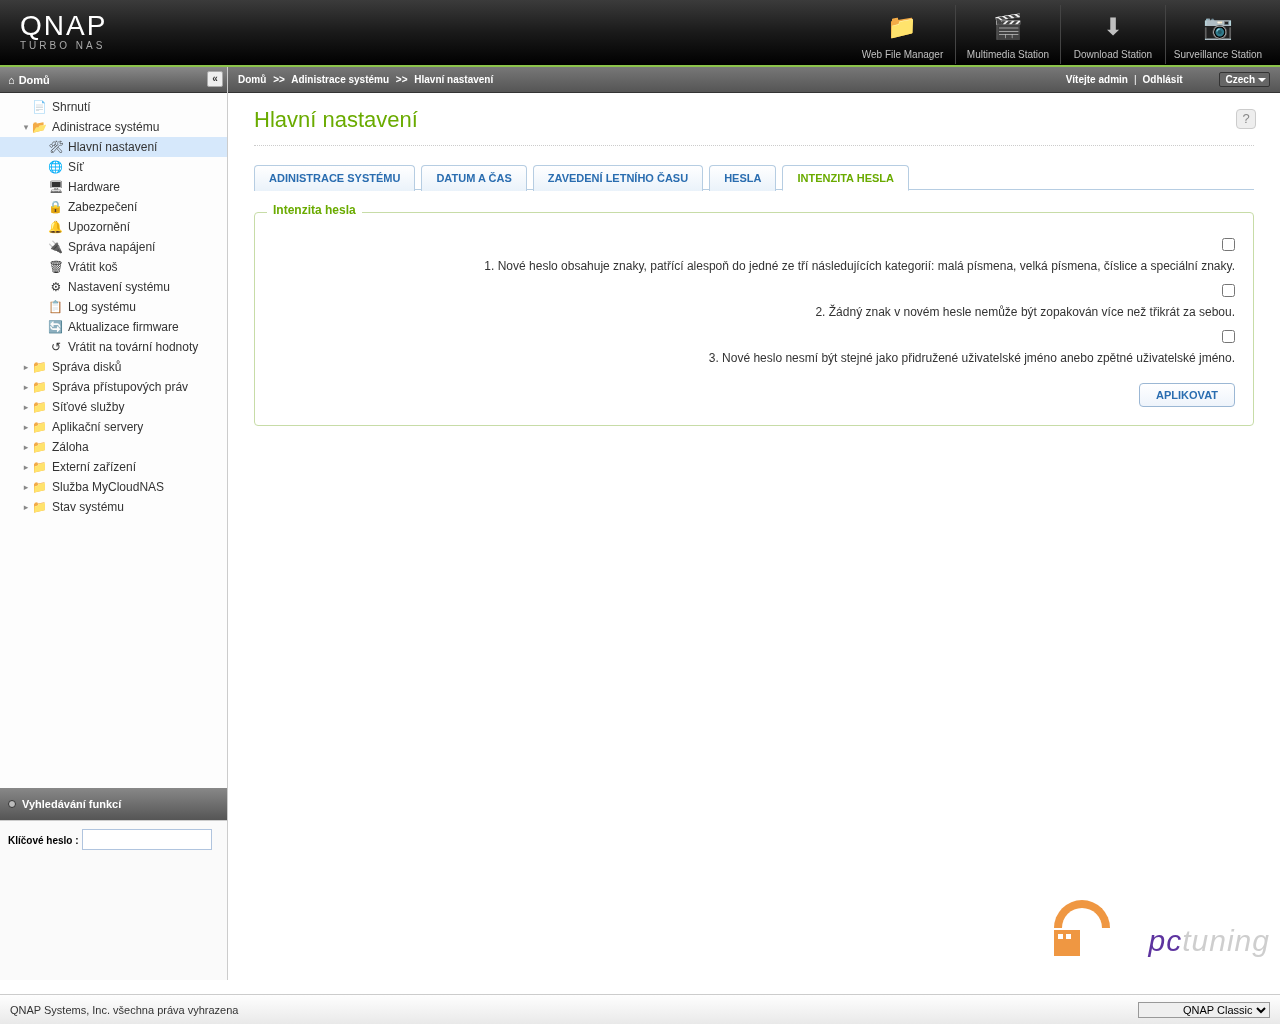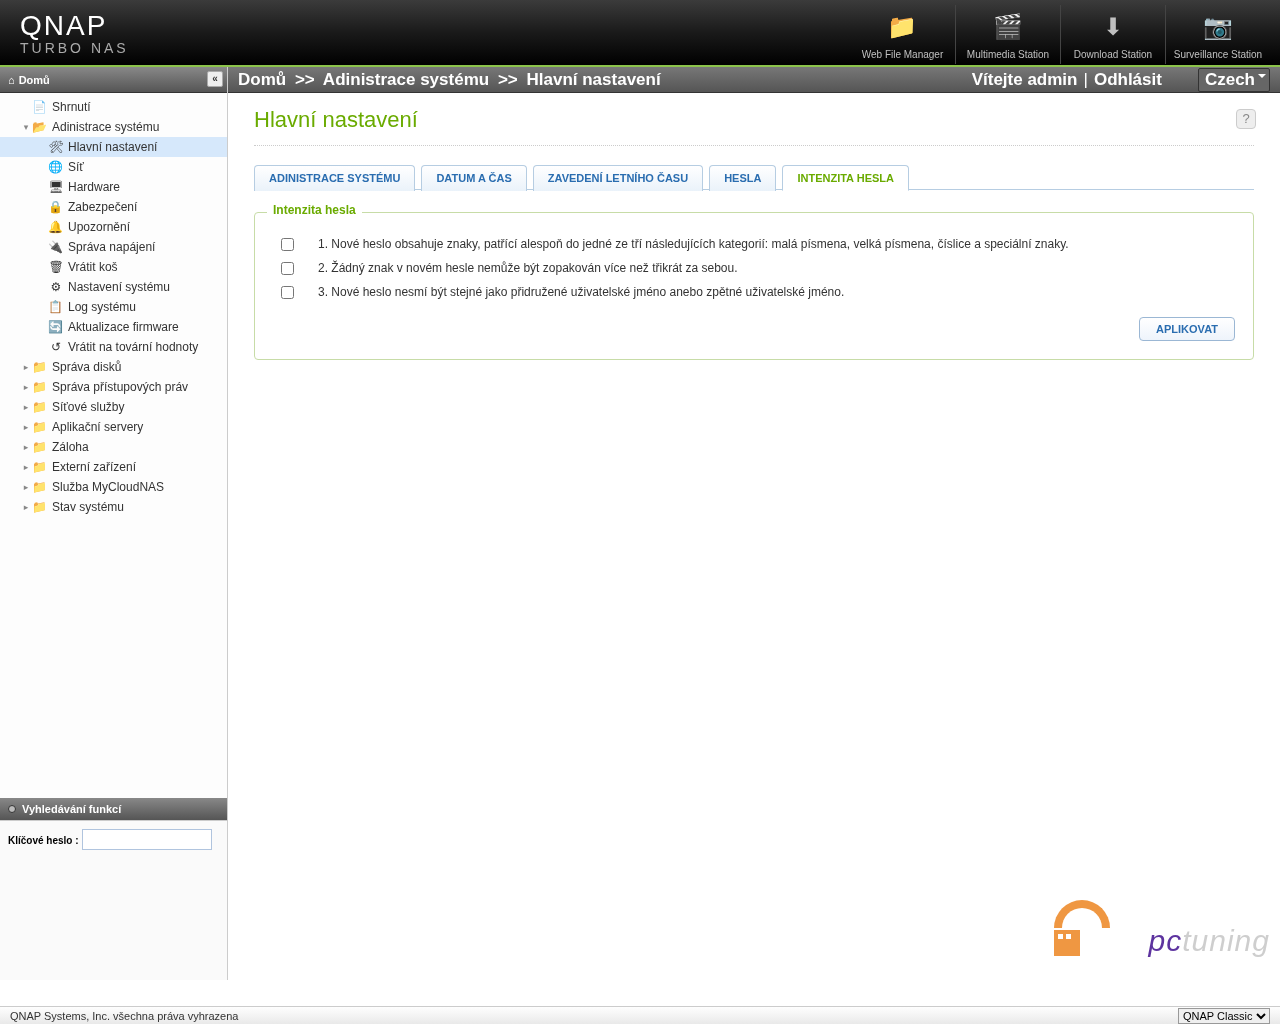--- a/index.html
+++ b/index.html
@@ -2,21 +2,21 @@
 <html><head>
 <meta charset="utf-8">
 <style>
 * { margin: 0; padding: 0; box-sizing: border-box; }
 body { font-family: Arial, sans-serif; font-size: 12px; width: 1280px; height: 1024px; overflow: hidden; background: #fff; }
 
 
 .header { height: 67px; background: linear-gradient(to bottom, #3b3b3b 0%, #1a1a1a 50%, #000 100%); position: relative; border-bottom: 2px solid #8bc34a; }
 .logo { position: absolute; left: 20px; top: 10px; color: #fff; }
 .logo-text { font-size: 28px; font-weight: normal; letter-spacing: 2px; font-family: Arial Black, sans-serif; }
-.logo-sub { font-size: 14px; letter-spacing: 3px; color: #aaa; margin-top: -2px; }
+.logo-sub { font-size: 10px; letter-spacing: 3px; color: #aaa; margin-top: -2px; }
 .header-apps { position: absolute; right: 10px; top: 5px; display: flex; gap: 0; }
 .header-app { width: 105px; text-align: center; color: #c0c0c0; font-size: 10px; cursor: pointer; border-left: 1px solid #444; padding: 4px 0; }
 .header-app:first-child { border-left: none; }
 .header-app-icon { width: 36px; height: 36px; margin: 0 auto 4px; display: flex; align-items: center; justify-content: center; font-size: 24px; }
 .crumb-right { display: flex; align-items: center; gap: 6px; font-weight: bold; }
 .crumb-right .sep { font-weight: normal; }
 .lang-drop { border: 1px solid #333; padding: 1px 14px 1px 6px; border-radius: 2px; background: #666; margin-left: 30px; position: relative; }
 .lang-drop:after { content: ""; position: absolute; right: 3px; top: 5px; border: 4px solid transparent; border-top-color: #fff; }
 
 
@@ -30,53 +30,53 @@
 .tree-item { display: flex; align-items: center; height: 20px; padding: 0 4px 0 8px; cursor: pointer; color: #333; white-space: nowrap; }
 .tree-item.selected { background: #d6e8fb; }
 .tree-toggle { width: 12px; text-align: center; color: #888; font-size: 9px; }
 .tree-icon { width: 16px; height: 16px; margin-right: 4px; display: inline-flex; align-items: center; justify-content: center; font-size: 12px; }
 .folder-icon { color: #e6b84c; }
 .folder-open-icon { color: #e6b84c; }
 .depth-1 { padding-left: 20px; }
 .depth-2 { padding-left: 36px; }
 
 
-.search-panel-title { height: 22px; background: linear-gradient(to bottom, #888, #555); color: #fff; font-weight: bold; display: flex; align-items: center; padding: 0 8px; font-size: 11px; }
+.search-panel-title { height: 32px; background: linear-gradient(to bottom, #888, #555); color: #fff; font-weight: bold; display: flex; align-items: center; padding: 0 8px; font-size: 11px; }
 .search-panel-title .dot { width: 8px; height: 8px; background: #bbb; border-radius: 50%; margin-right: 6px; border:1px solid #333;}
 .search-body { padding: 8px; background: #fafafa; height: 160px; border-top: 1px solid #ccc;}
 .search-body label { font-size: 10px; font-weight: bold; }
 .search-body input { border: 1px solid #b0c4de; padding: 2px 4px; width: 130px; background: #fff; }
 
 
 .main { flex: 1; background: #fff; position: relative; overflow: hidden; }
-.main-crumb { height: 26px; background: linear-gradient(to bottom, #777 0%, #555 100%); color: #fff; display: flex; align-items: center; padding: 12px 10px; font-size: 17px; font-weight: bold; border-bottom: 1px solid #333;}
+.main-crumb { height: 26px; background: linear-gradient(to bottom, #777 0%, #555 100%); color: #fff; display: flex; align-items: center; padding: 12px 10px; font-size: 10px; font-weight: bold; border-bottom: 1px solid #333;}
 .main-crumb .spacer { flex: 1; }
 .main-inner { padding: 14px 26px; }
 .page-title { color: #6aab00; font-size: 22px; font-weight: normal; margin-bottom: 12px; }
 .dotted-sep { border-bottom: 1px dotted #ccc; margin-bottom: 18px; }
 .help-icon { position: absolute; right: 24px; top: 42px; width: 20px; height: 20px; background: #eee; border: 1px solid #ccc; border-radius: 4px; text-align: center; line-height: 18px; color: #888; cursor: pointer; font-size: 13px;}
 
 
 .tabs { display: flex; gap: 6px; margin-bottom: 0; }
 .tab { border: 1px solid #b6cde2; border-bottom: none; border-radius: 4px 4px 0 0; padding: 6px 14px; font-size: 11px; font-weight: bold; color: #2a6db0; background: linear-gradient(to bottom, #fff, #eaf2fa); cursor: pointer; position: relative; top: 1px;}
 .tab.active { color: #6aab00; background: #fff; border-color: #b6cde2; z-index: 2; border-bottom: 1px solid #fff;}
 .tab-underline { border-top: 1px solid #b6cde2; margin-top: -1px; }
 
 
 .fs { border: 1px solid #c7dca7; border-radius: 4px; margin-top: 22px; padding: 18px 18px 18px 18px; position: relative; background: #fff; }
 .fs-legend { position: absolute; top: -10px; left: 12px; background: #fff; padding: 0 6px; color: #6aab00; font-weight: bold; font-size: 12px; }
-.fs .row { display: flex; align-items: flex-end; gap: 24px; margin: 6px 0 10px 8px; font-size: 12px; color: #333;}
+.fs .row { display: flex; align-items: flex-end; gap: 8px; margin: 6px 0 10px 8px; font-size: 12px; color: #333; flex-direction: column;}
 .fs .row input[type=checkbox] { margin-top: 1px; }
 .apply-row { text-align: right; margin-top: 18px; }
 .btn { border: 1px solid #9bb7d4; border-radius: 4px; background: linear-gradient(to bottom,#fff,#eef4fb); color: #2a6db0; font-weight: bold; padding: 5px 16px; cursor: pointer; font-size: 11px;}
 
 
-.footer { position: absolute; left: 0; right: 0; bottom: 0; height: 18px; background: linear-gradient(to bottom,#fefefe,#e9e9e9); border-top: 1px solid #ccc; display: flex; align-items: center; padding: 0 10px; font-size: 11px; color: #333;}
+.footer { position: absolute; left: 0; right: 0; bottom: 0; height: 30px; background: linear-gradient(to bottom,#fefefe,#e9e9e9); border-top: 1px solid #ccc; display: flex; align-items: center; padding: 0 10px; font-size: 11px; color: #333;}
 .footer .spacer { flex: 1; }
-.footer select { font-size: 11px; border: 1px solid #999; }
+.footer select { font-size: 11px; border: 1px solid #999; padding-left: 40px; }
 
 
 .watermark { position: absolute; right: 10px; bottom: 22px; opacity: 0.9; pointer-events: none; font-family: Arial; }
 .wm-arc { width: 56px; height: 28px; border: 8px solid #ee8c2e; border-bottom: none; border-top-left-radius: 60px; border-top-right-radius: 60px; position: absolute; right: 160px; bottom: 30px;}
 .wm-sq { width: 26px; height: 26px; background: #ee8c2e; position: absolute; right: 190px; bottom: 2px;}
 .wm-sq:before, .wm-sq:after { content:""; position:absolute; background:#fff; width:5px; height:5px;}
 .wm-sq:before { left:4px; top:4px;} .wm-sq:after { left:12px; top:4px; }
 .wm-text { position: absolute; right: 0; bottom: 0; font-size: 30px; color: #c9c9c9; font-style: italic; letter-spacing: 1px;}
 .wm-text .orange { color: #4c1d95; }
 </style>

